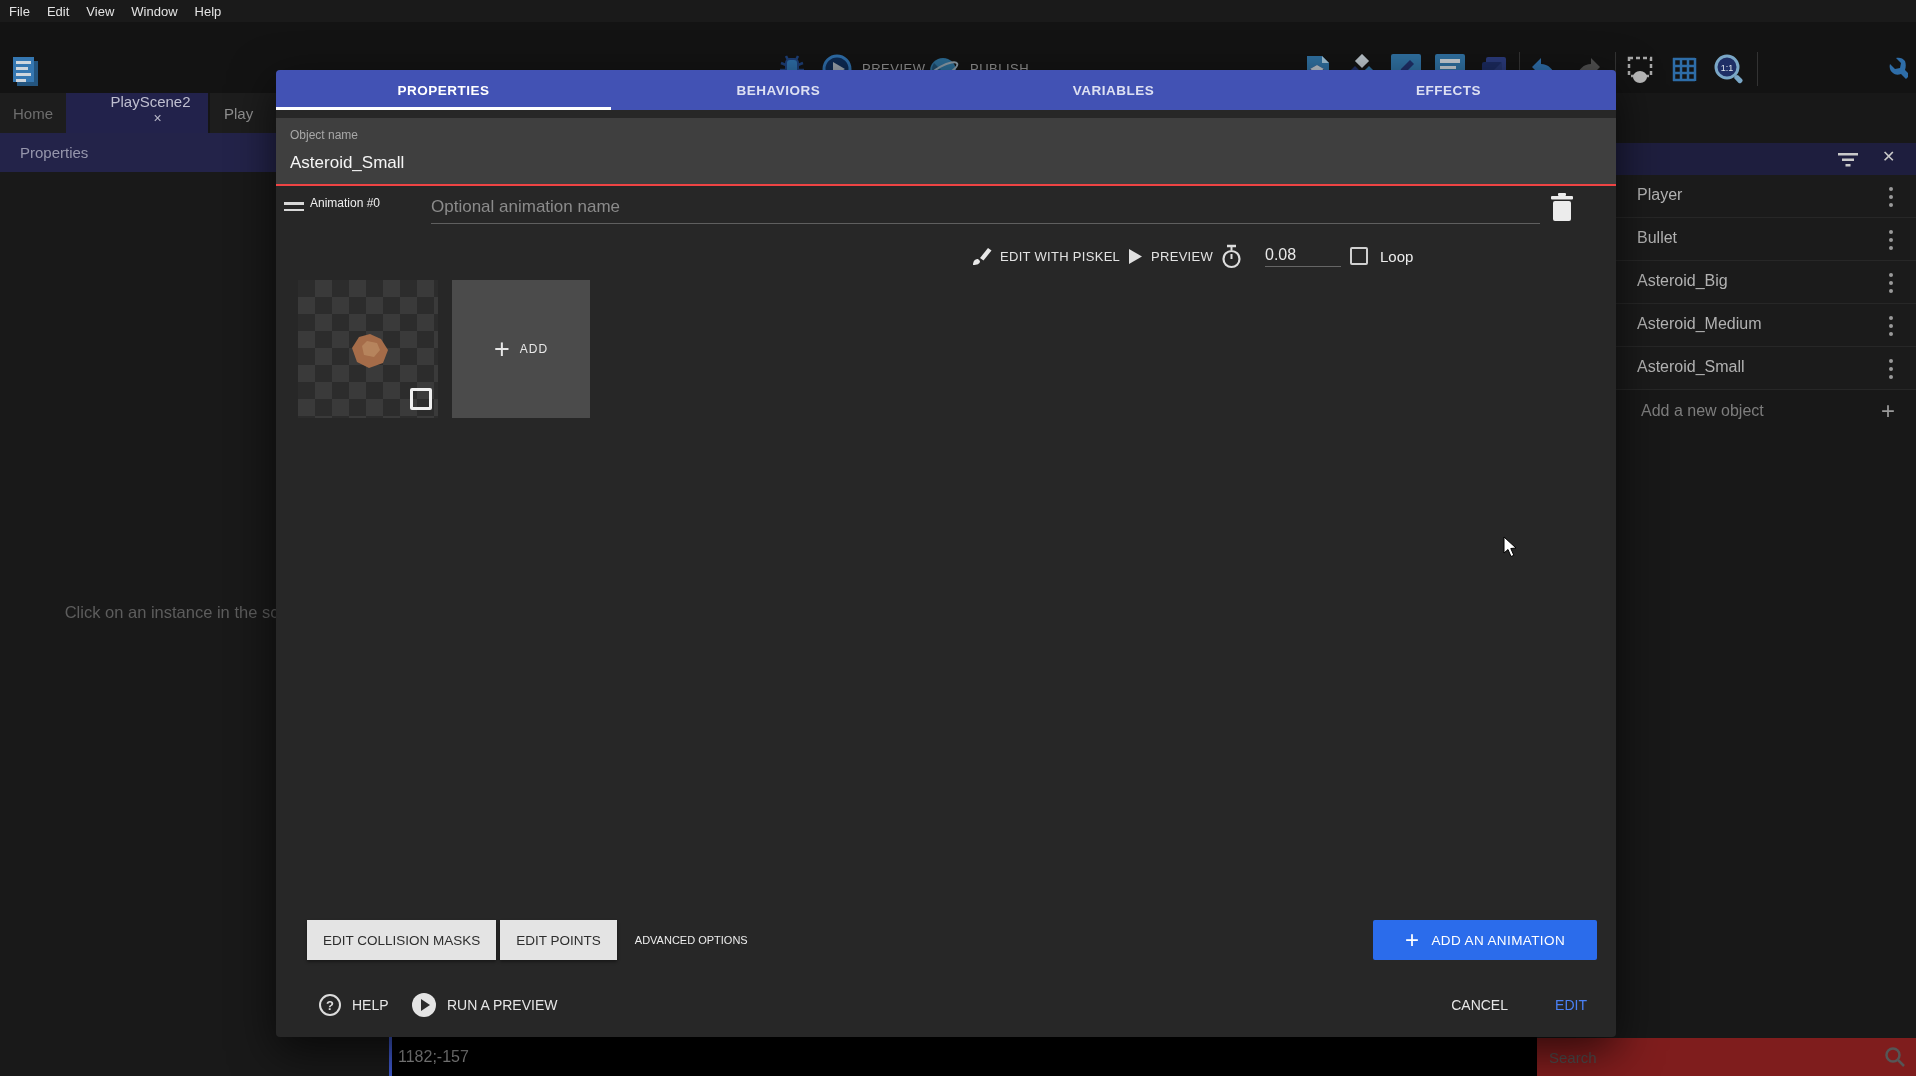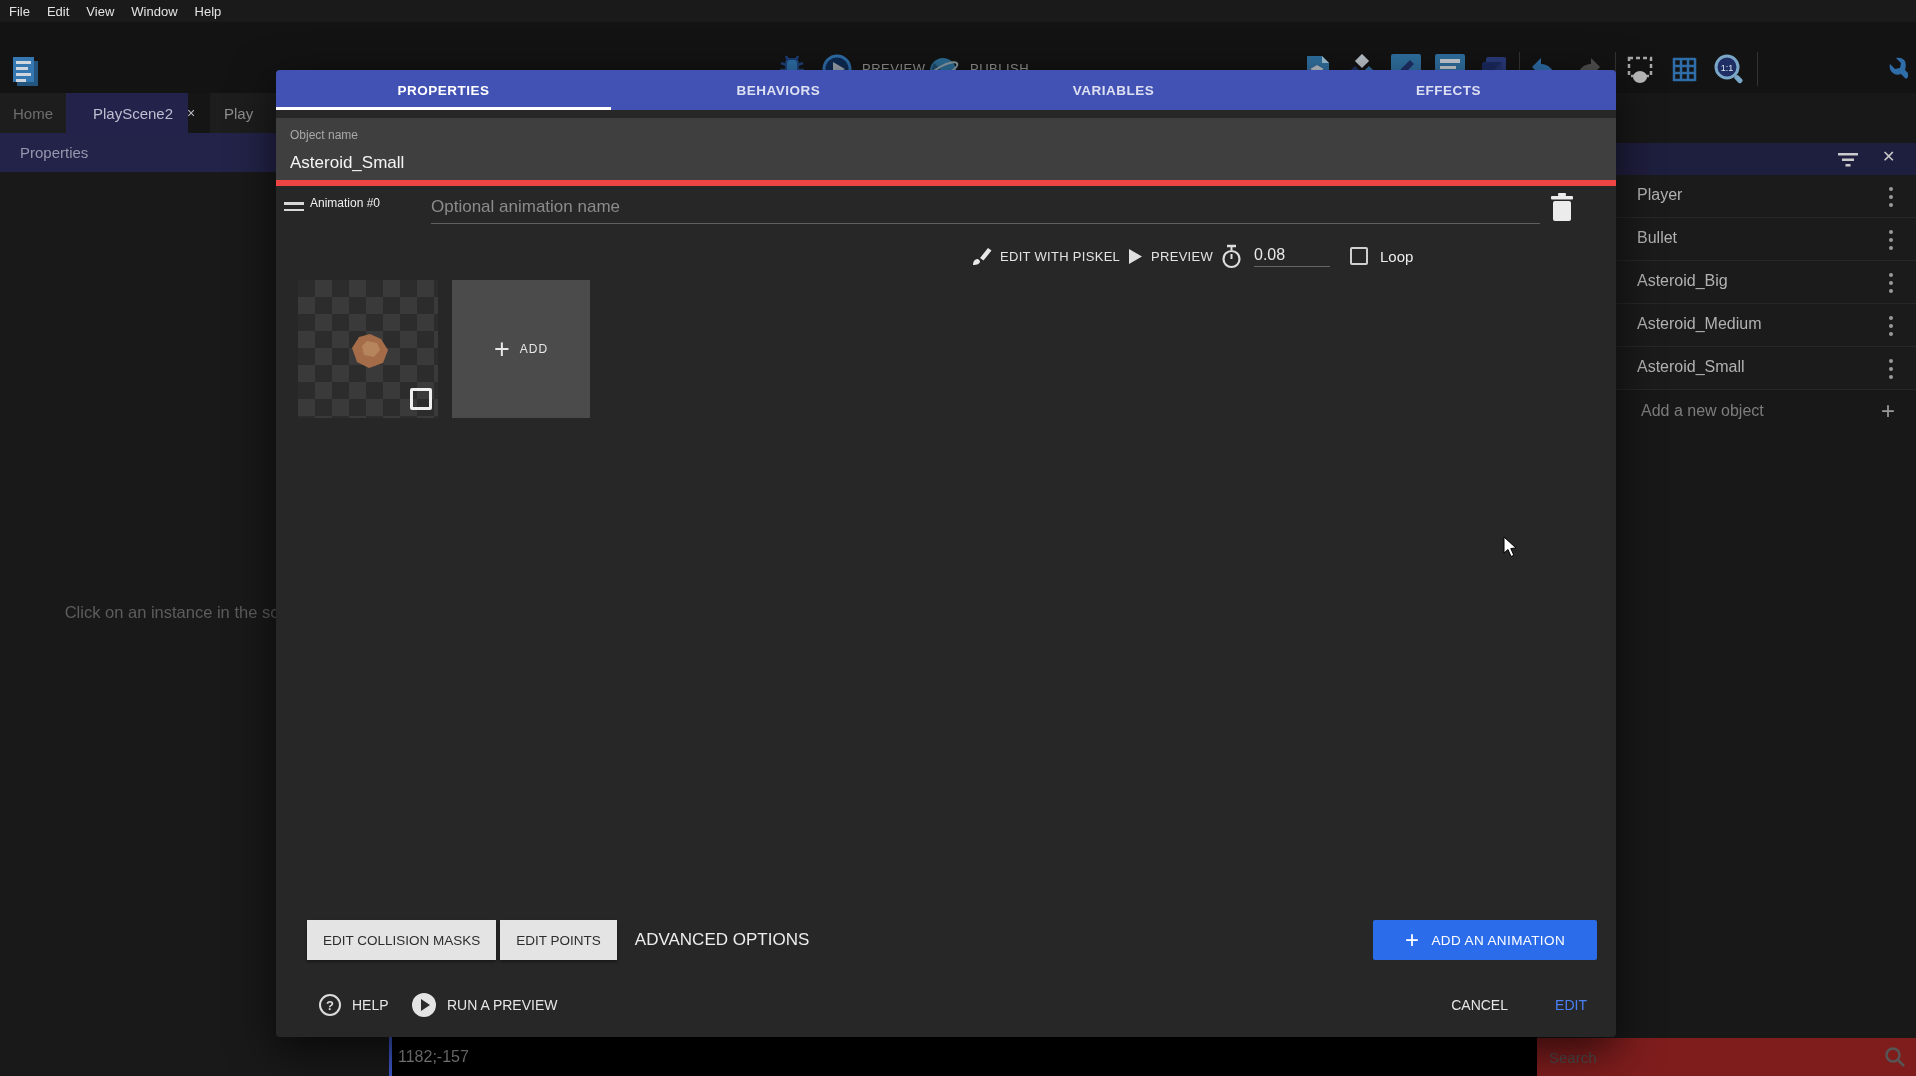--- a/index.html
+++ b/index.html
@@ -17,22 +17,22 @@
   #toolbar { left:0; top:22px; width:1916px; height:71px; background:#131313; z-index:2; }
   .tbicon { position:absolute; top:32px; width:30px; height:30px; }
   .tbsep { position:absolute; top:30px; width:1px; height:34px; background:#333; }
   .tblabel { position:absolute; top:39px; font-size:13px; color:#8f8f8f; letter-spacing:.5px; }
 
   
   #tabbar { left:0; top:93px; width:1537px; height:40px; background:#151515; z-index:2; }
   .etab { position:absolute; top:0; height:40px; display:flex; align-items:center; }
   #tab-home { left:0; width:66px; background:#1d1d1d; justify-content:center;
     color:#6e6e6e; font-size:15px; }
-  #tab-playscene2 { left:66px; width:122px; background:#22224b; color:#bfbfd0;
-    font-size:15px; padding-left:27px; }
+  #tab-playscene2 { left:66px; width:142px; background:#22224b; color:#bfbfd0;
+    font-size:15px; padding-left:27px;flex-direction:column; }
   #tab-playscene2 .closex { margin-left:14px; color:#b9b9c9; font-size:14px; }
   #tab-play { left:210px; width:126px; background:#1d1d1d; color:#8f8f8f;
     font-size:15px; padding-left:14px; }
 
   
   #left-panel { left:0; top:133px; width:389px; height:943px; background:#191919; z-index:2; }
   #left-panel-header { position:absolute; left:0; top:0; width:100%; height:39px;
     background:#232349; display:flex; align-items:center; padding-left:20px; }
   #left-panel-header span { color:#9696ac; font-size:15px; }
   #empty-msg { position:absolute; left:0; top:468px; width:100%; text-align:center;
@@ -67,39 +67,39 @@
   #dialog { left:276px; top:70px; width:1340px; height:967px; background:#272727;
     border-radius:4px; box-shadow:0 14px 45px rgba(0,0,0,.65); z-index:5; }
   #dlg-tabs { position:absolute; left:0; top:0; width:100%; height:40px; background:#4252b4;
     border-radius:4px 4px 0 0; display:flex; }
   .dlg-tab { flex:1; display:flex; align-items:center; justify-content:center;
     color:rgba(255,255,255,.82); font-size:13.5px; font-weight:bold; letter-spacing:.5px; }
   .dlg-tab.active { color:#fff; }
   #tab-indicator { position:absolute; left:0; bottom:0; width:335px; height:3px; background:#fff; }
 
   #objname-field { position:absolute; left:0; top:48px; width:100%; height:68px; background:#3f3f3f;
-    border-bottom:6px solid #ef4444; }
+    border-bottom:2px solid #ef4444; }
   #objname-label { position:absolute; left:14px; top:10px; font-size:12px; color:#a8a8a8; }
   #objname-input { position:absolute; left:14px; top:30px; width:500px; height:30px;
     background:transparent; border:none; outline:none; color:#f5f5f5; font-size:17px; font-family:inherit; }
 
   #drag-handle { position:absolute; left:8px; top:132px; width:20px; height:12px; }
   #drag-handle i { display:block; width:20px; height:2.5px; background:#d8d8d8; margin-bottom:4px; }
   #anim-title { position:absolute; left:34px; top:126px; color:#efefef; font-size:12px; }
   #anim-name-input { position:absolute; left:155px; top:120px; width:1109px; height:34px;
     background:transparent; border:none; outline:none; border-bottom:1px solid #5f5f5f;
     color:#e8e8e8; font-size:17px; font-family:inherit; }
   #anim-name-input::placeholder { color:#8b8b8b; }
   #trash-btn { position:absolute; left:1273px; top:122px; width:26px; height:30px; }
 
   .ctl { position:absolute; top:168px; height:36px; display:flex; align-items:center; gap:8px;
     color:#e3e3e3; font-size:13px; letter-spacing:.3px; }
   #piskel-btn { left:695px; }
   #anim-preview-btn { left:852px; }
-  #timer-ctl { left:944px; gap:11px; }
+  #timer-ctl { left:944px; gap:22px; }
   #timer-input { width:76px; background:transparent; border:none; outline:none;
     border-bottom:1px solid #666; color:#e8e8e8; font-size:16px; font-family:inherit; padding-bottom:2px; }
   #loop-ctl { left:1074px; gap:12px; font-size:15px; color:#ededed; letter-spacing:0; }
   #loop-checkbox { width:18px; height:18px; border:2px solid #d0d0d0; border-radius:2px; }
 
   #frame-thumb { position:absolute; left:22px; top:210px; width:140px; height:138px;
     background-color:#2c2c2c;
     background-image:
       linear-gradient(45deg,#3a3a3a 25%,transparent 25%,transparent 75%,#3a3a3a 75%),
       linear-gradient(45deg,#3a3a3a 25%,transparent 25%,transparent 75%,#3a3a3a 75%);
@@ -109,21 +109,21 @@
     border:3px solid #efefef; border-radius:2px; }
   #add-frame-tile { position:absolute; left:176px; top:210px; width:138px; height:138px;
     background:#4b4b4b; display:flex; align-items:center; justify-content:center; gap:10px; }
   #add-frame-tile .plus { color:#e8e8e8; font-size:27px; font-weight:300; line-height:20px; }
   #add-frame-tile .lbl { color:#e8e8e8; font-size:12px; letter-spacing:1px; }
 
   #dlg-footer { position:absolute; left:31px; top:850px; height:40px; display:flex; align-items:center; gap:4px; }
   .raised-btn { height:40px; background:#e4e4e4; color:#2e2e2e; font-size:13.5px;
     display:flex; align-items:center; padding:0 16px; box-shadow:0 2px 3px rgba(0,0,0,.4); }
   #advanced-btn { height:40px; display:flex; align-items:center; padding:0 12px;
-    color:#ededed; font-size:17px; margin-left:2px; }
+    color:#ededed; font-size:11px; margin-left:2px; }
   #add-anim-btn { position:absolute; right:19px; top:850px; width:224px; height:40px;
     background:#2b6ceb; border-radius:2px; display:flex; align-items:center; justify-content:center;
     gap:12px; color:#fff; font-size:13.5px; letter-spacing:.4px; }
   #add-anim-btn .plus { font-size:24px; font-weight:300; line-height:18px; }
 
   .action { position:absolute; top:915px; height:40px; display:flex; align-items:center; gap:10px;
     color:#e6e6e6; font-size:14px; }
   #help-btn { left:42px; }
   #runprev-btn { left:135px; }
   #cancel-btn { right:108px; color:#e6e6e6; }

